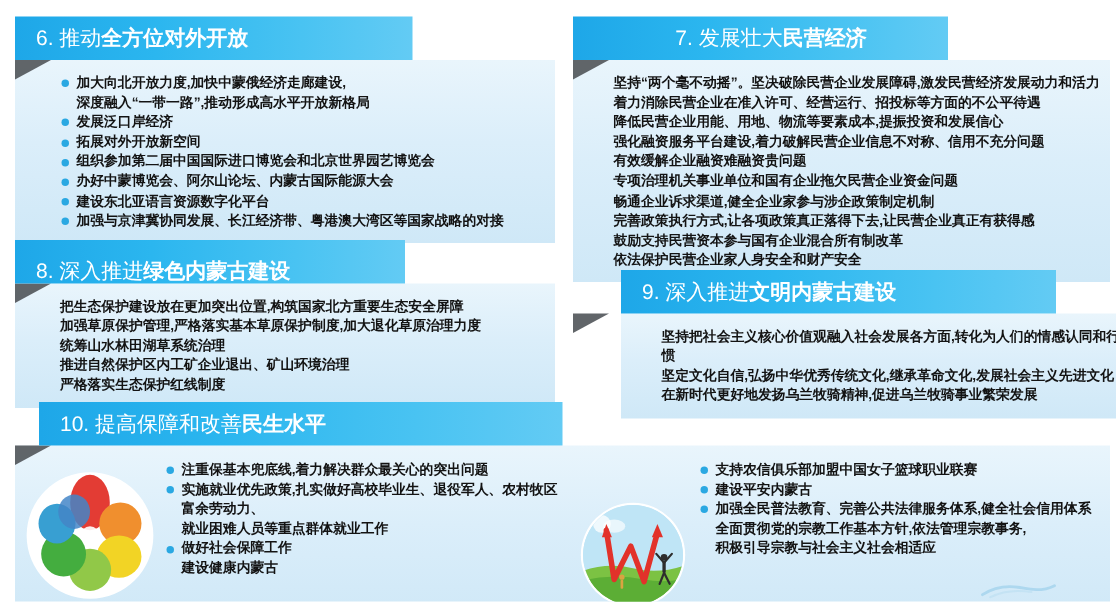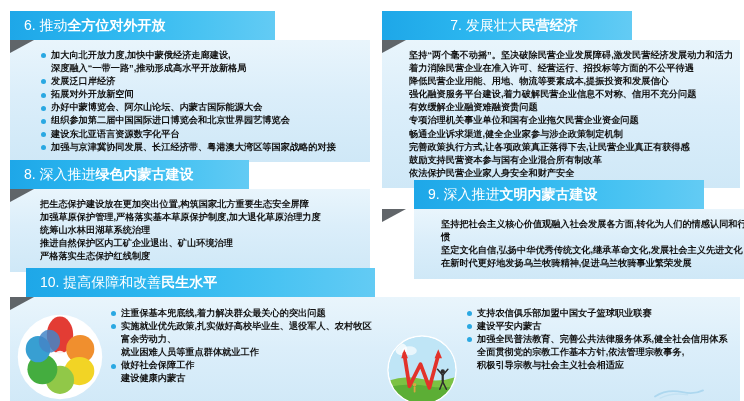--- a/index.html
+++ b/index.html
@@ -102,21 +102,21 @@
   #panel-6 .panel-header { width: 265px; }
   #panel-6 .panel-body { width: 360px; padding: 9px 6px 8px 30px; min-height: 112px; }
 
   
   #panel-7 { left: 382px; top: 11px; width: 358px; }
   #panel-7 .panel-header { width: 250px; justify-content: center; }
   #panel-7 .panel-body { width: 358px; padding: 9px 4px 8px 27px; min-height: 146px; }
 
   
   #panel-8 { left: 10px; top: 160px; width: 360px; }
-  #panel-8 .panel-header { width: 239px; }
+  #panel-8 .panel-header { width: 260px; align-items: flex-end; }
   #panel-8 .panel-body { width: 360px; padding: 9px 6px 9px 30px; min-height: 79px; }
 
   
   #panel-9 { left: 382px; top: 180px; width: 316px; padding-left: 32px; }
   #panel-9 .panel-header { width: 290px; }
   #panel-9 .panel-body { width: 358px; padding: 9px 4px 9px 27px; min-height: 60px; }
 
   
   #panel-10 { left: 10px; top: 268px; width: 730px; }
   #panel-10 .panel-header { width: 349px; margin-left: 16px; }
@@ -175,22 +175,22 @@
     <div class="panel-header">
       <div class="title"><span>6.</span>&nbsp;<span>推动</span><b>全方位对外开放</b></div>
     </div>
     <div class="fold"></div>
     <div class="panel-body">
       <ul class="lines bulleted">
         <li><span class="bullet-dot"></span><span>加大向北开放力度,加快中蒙俄经济走廊建设,
 深度融入“一带一路”,推动形成高水平开放新格局</span></li>
         <li><span class="bullet-dot"></span><span>发展泛口岸经济</span></li>
         <li><span class="bullet-dot"></span><span>拓展对外开放新空间</span></li>
+        <li><span class="bullet-dot"></span><span>组织参加第二届中国国际进口博览会和北京世界园艺博览会</span></li>
         <li><span class="bullet-dot"></span><span>办好中蒙博览会、阿尔山论坛、内蒙古国际能源大会</span></li>
-        <li><span class="bullet-dot"></span><span>组织参加第二届中国国际进口博览会和北京世界园艺博览会</span></li>
         <li><span class="bullet-dot"></span><span>建设东北亚语言资源数字化平台</span></li>
         <li><span class="bullet-dot"></span><span>加强与京津冀协同发展、长江经济带、粤港澳大湾区等国家战略的对接</span></li>
       </ul>
     </div>
   </div>
 
   <div class="panel" id="panel-7">
     <div class="panel-header">
       <div class="title"><span>7.</span>&nbsp;<span>发展壮大</span><b>民营经济</b></div>
     </div>

